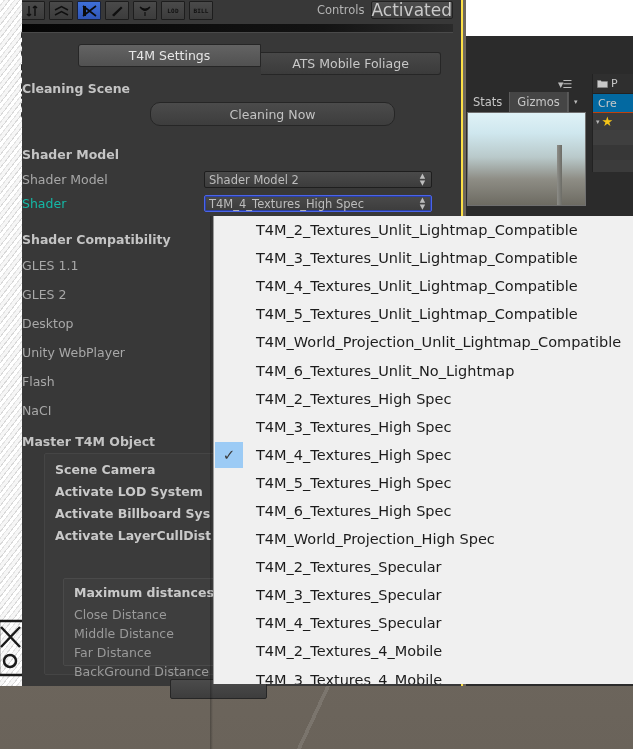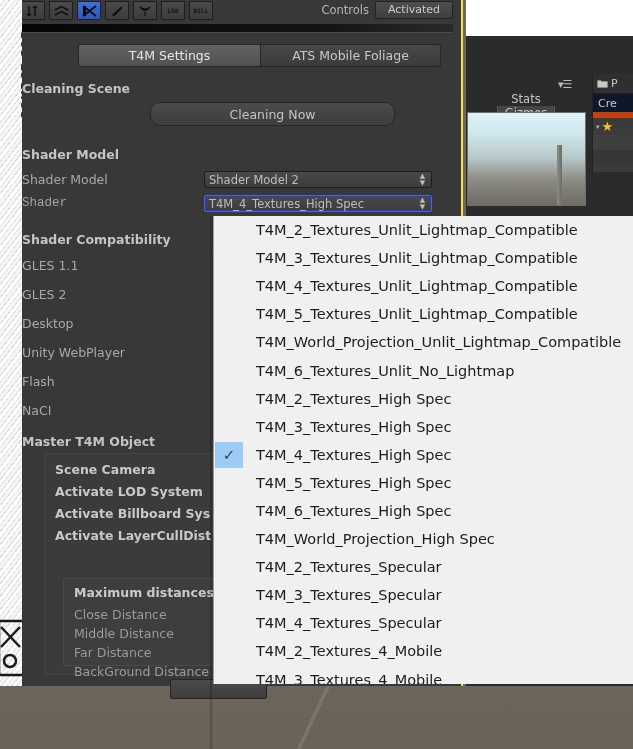--- a/index.html
+++ b/index.html
@@ -74,21 +74,21 @@
   
   #controls-row{
     position:absolute;right:8px;top:0px;height:19px;
     display:flex;align-items:center;gap:6px;
   }
   #controls-label{color:#b4b4b4;font-size:11.5px;}
   #activated-btn{
     height:18px;min-width:78px;box-sizing:border-box;
     border:1px solid #222;border-radius:2px;
     background:linear-gradient(to bottom,#4e4e4e,#3e3e3e);
-    color:#c9c9c9;font-size:11px;
+    color:#c9c9c9;font-size:17px;
     display:flex;align-items:center;justify-content:center;
   }
 
   
   #sep-bar{
     position:absolute;left:3px;top:24px;width:432px;height:8px;
     background:linear-gradient(to right,#050505,#131313 70%,#2a2a2a);
     border-bottom:1px solid #4a4a4a;
   }
 
@@ -96,29 +96,29 @@
   #tab-row{position:absolute;left:60px;top:44px;display:flex;text-align:right;}
   .tab{
     height:23px;box-sizing:border-box;
     display:flex;align-items:center;justify-content:center;
     font-size:12.5px;color:#c8c8c8;
     border:1px solid #262626;
   }
   .tab.left{width:183px;border-radius:3px 0 0 3px;
     background:linear-gradient(to bottom,#636363,#515151);color:#e6e6e6;}
   .tab.right{width:180px;border-radius:0 3px 3px 0;border-left:none;
-    background:linear-gradient(to bottom,#484848,#3b3b3b);}
+    background:linear-gradient(to bottom,#484848,#3b3b3b);margin-top:8px;}
 
   .section-head{
     position:absolute;color:#c4c4c4;font-size:12.5px;font-weight:bold;
   }
   .field-label{
     position:absolute;color:#a8a8a8;font-size:12.5px;
   }
-  .field-label.link{color:#a3a3a3;font-family:Liberation Mono, monospace;}
+  .field-label.link{color:#14b8a6;}
 
   
   #cleaning-now-btn{
     position:absolute;left:96px;top:102px;width:245px;height:24px;
     box-sizing:border-box;border:1px solid #262626;border-radius:10px;
     background:linear-gradient(to bottom,#4b4b4b,#3d3d3d);
     color:#c3c3c3;font-size:12.5px;
     display:flex;align-items:center;justify-content:center;margin-left:36px;
   }
 
@@ -163,21 +163,21 @@
   
   #sceneview{
     position:absolute;left:466px;top:0;width:167px;height:686px;
     background:#2b2b2b;
   }
   #sceneview-white{
     position:absolute;left:0;top:0;width:167px;height:36px;background:#ffffff;
   }
   #sceneview-toolbar{
     position:absolute;left:0;top:92px;width:120px;height:20px;
-    display:flex;align-items:center;flex-direction:column;
+    display:flex;align-items:center;
   }
   .sv-tab{
     height:20px;box-sizing:border-box;padding:0 7px;
     display:flex;align-items:center;justify-content:center;
     font-size:11.5px;color:#c6c6c6;
   }
   .sv-tab.sel{background:#454545;border-left:1px solid #5a5a5a;border-right:1px solid #5a5a5a;}
   #sv-caret{
     width:14px;height:20px;display:flex;align-items:center;justify-content:center;
     font-size:7px;color:#bbb;border-left:1px solid #555;
@@ -203,21 +203,21 @@
     background:#3b3b3b;border-left:1px solid #222;
   }
   #pp-tabbar{
     height:19px;display:flex;align-items:center;gap:3px;padding-left:4px;
     background:#2f2f2f;border-bottom:1px solid #222;
   }
   #pp-folder-icon{width:11px;height:9px;}
   #pp-tab-label{color:#c7c7c7;font-size:11px;}
   #pp-createbar{
     height:18px;display:flex;align-items:center;padding-left:5px;
-    background:#0f172a;border-bottom:6px solid #c2410c;
+    background:#0369a1;border-bottom:1px solid #c2410c;
   }
   #pp-create-label{color:#c9c9c9;font-size:11px;}
   #pp-row{
     height:17px;display:flex;align-items:center;gap:2px;padding-left:3px;
   }
   #pp-caret{color:#b5b5b5;font-size:7px;}
   #pp-star{color:#f5c518;font-size:13px;line-height:13px;}
   #pp-stripe1{height:15px;background:#3f3f3f;}
   #pp-stripe2{height:15px;background:#373737;}
 

